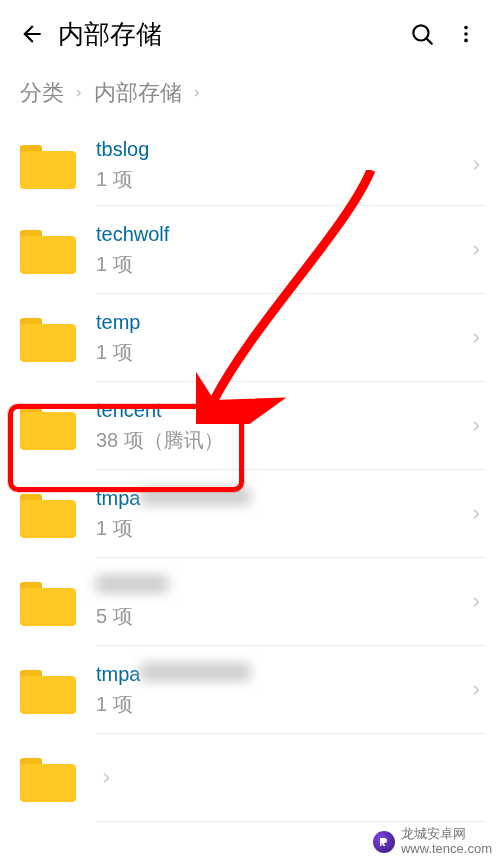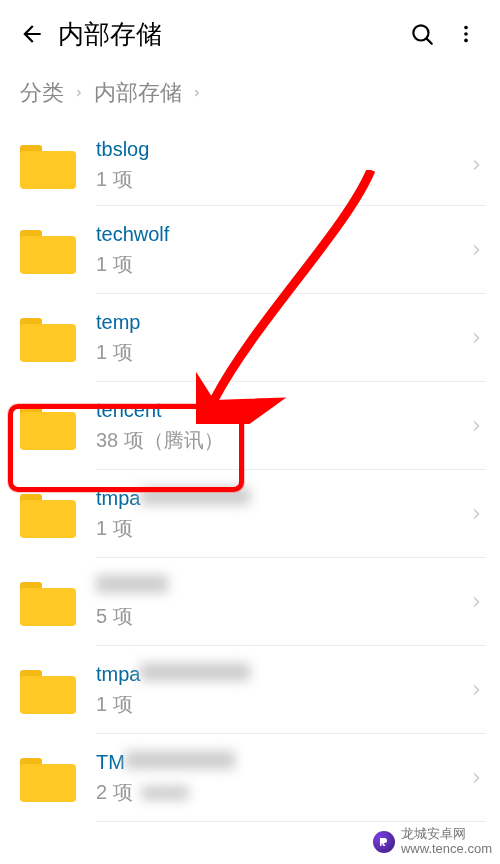--- a/index.html
+++ b/index.html
@@ -173,27 +173,20 @@
       </div>
       <div class="chev">
         <svg width="12" height="18" viewBox="0 0 24 24">
           <path d="M9 4l8 8-8 8" stroke="#c8c8c8" stroke-width="3" fill="none" stroke-linecap="round"></path>
         </svg>
       </div>
       <div class="divider"></div>
     </div>
     <div class="row">
       <div class="folder-icon"></div>
-      <div class="ftxt">
-        <div class="fname"><span>TM</span><span class="pix pix-m"></span></div>
-        <div class="fmeta">
-          <span>2 项</span>
-          <span class="pix pix-xs"></span>
-        </div>
-      </div>
       <div class="chev">
         <svg width="12" height="18" viewBox="0 0 24 24">
           <path d="M9 4l8 8-8 8" stroke="#c8c8c8" stroke-width="3" fill="none" stroke-linecap="round"></path>
         </svg>
       </div>
       <div class="divider"></div>
     </div>
   </div>
 
 <div class="highlight-box"></div>

